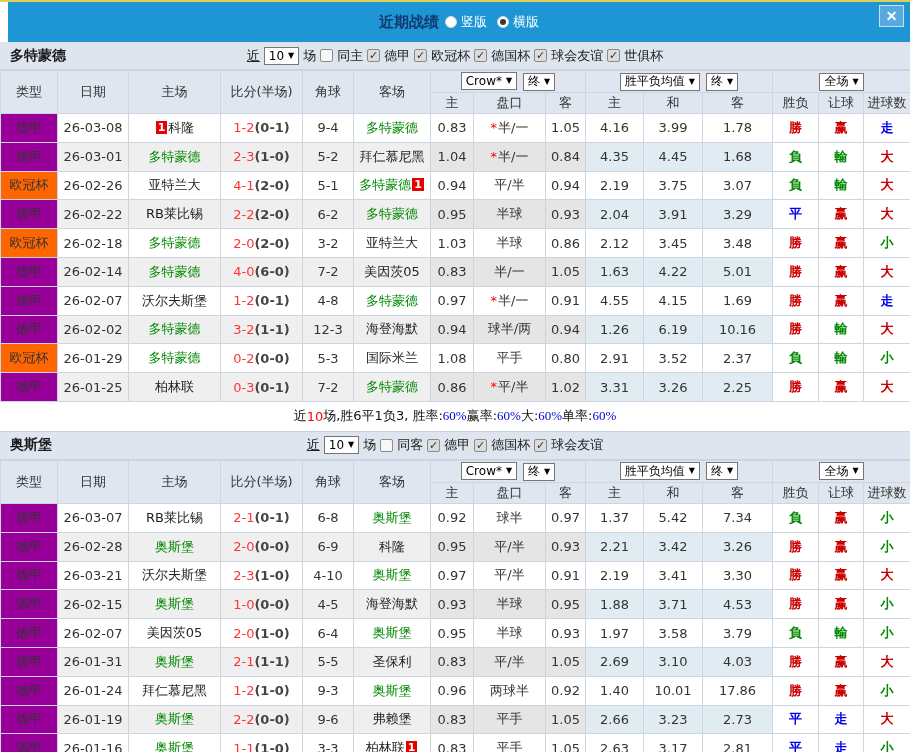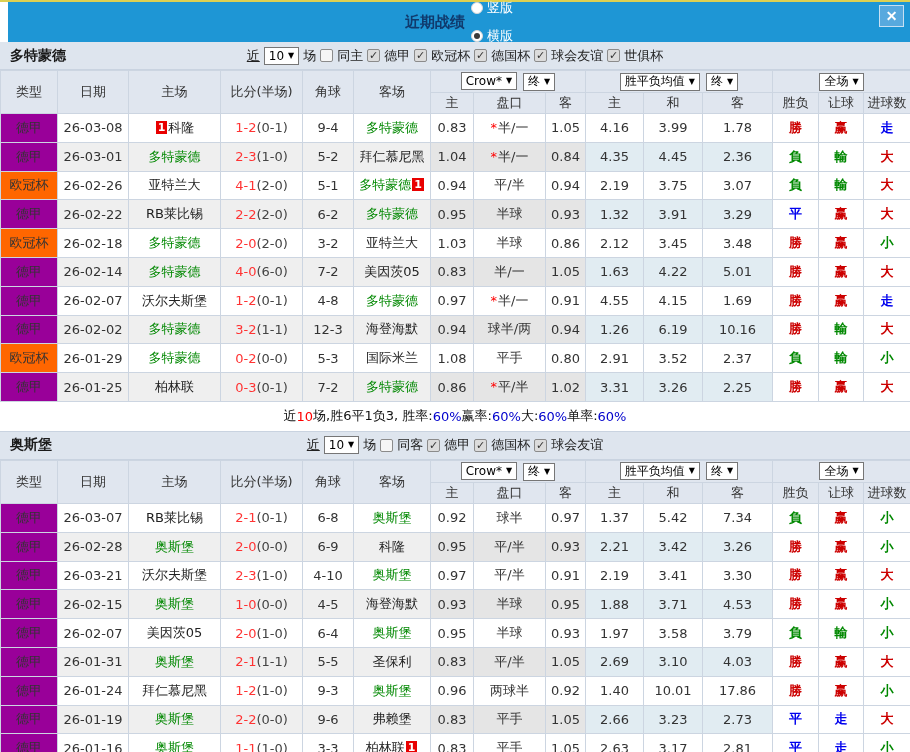--- a/index.html
+++ b/index.html
@@ -1,21 +1,21 @@
 <!DOCTYPE html>
 <html><head>
 <meta charset="utf-8">
 <style>
   html,body{margin:0;padding:0;background:#fff;}
   .window{width:910px;height:752px;position:relative;overflow:hidden;background:#fff;
           font-family:"DejaVu Sans",sans-serif;-webkit-font-smoothing:antialiased;}
   .top-strip{height:2px;background:#ddd052;}
   .titlebar{height:40px;background:#1e96d5;display:flex;align-items:center;justify-content:center;position:relative;margin-left:8px;}
   .title{font-size:15px;font-weight:bold;color:#103a6d;margin-right:6px;}
-  .radio-group{display:inline-flex;align-items:center;gap:10px;flex-direction:column;}
+  .radio-group{display:inline-flex;align-items:center;gap:10px;}
   .radio{display:inline-flex;align-items:center;gap:4px;cursor:pointer;}
   .radio-circle{width:12px;height:12px;border-radius:50%;background:#fff;border:1px solid #d8d8d8;
                 display:inline-flex;align-items:center;justify-content:center;box-sizing:border-box;}
   .radio-dot{width:6px;height:6px;border-radius:50%;background:#3a3a3a;}
   .radio-label{color:#fff;font-size:13px;}
   .close-btn{position:absolute;right:6px;top:3px;width:25px;height:22px;background:#57a9de;
              border:1px solid #c7e0f3;color:#fff;font-size:14px;font-weight:bold;line-height:1;
              cursor:pointer;padding:0;display:flex;align-items:center;justify-content:center;}
   .section-bar{height:27px;background:#dee5ee;border-bottom:1px solid #c9d3e0;position:relative;
                display:flex;align-items:center;}
@@ -40,26 +40,26 @@
   tr.even td.plain,tr.even td.type-wrap{background:#efefef;}
   td.odds{background:#fdf8ef;}  tr.even td.odds{background:#e5e5e5;}
   td.avg{background:#eaf5fa;}   tr.even td.avg{background:#e1ecf2;}
   td.result{background:#fff;font-weight:bold;}
   td.type{color:#fff;font-size:12px;}
   .tname{color:#222;}
   .tname.green{color:#008800;}
   .card{display:inline-block;background:#e80000;color:#fff;font-size:11px;line-height:13px;
         padding:0 2px;margin:0 1px;font-weight:bold;vertical-align:1px;}
   .score-main{color:#ff3333;}
-  .half{color:#444;}
+  .half{color:#444;font-weight:bold;}
   .star{color:#ff0000;margin-right:1px;}
   .res-r{color:#cc0000;} .res-g{color:#008800;} .res-b{color:#0000ee;}
   .summary-bar{height:29px;border-bottom:1px solid #c9d3e0;display:flex;align-items:center;
                justify-content:center;font-size:13px;background:#fff;color:#111;}
-  .sp-k{color:#111;} .sp-r{color:#ff0000;} .sp-b{color:#0000cc;}
+  .sp-k{color:#111;} .sp-r{color:#ff0000;} .sp-b{color:#0000cc;font-family:Liberation Serif, serif;}
 </style>
 </head>
 <body>
 
 <div class="window">
   <div class="top-strip"></div>
   <div class="titlebar">
     <span class="title">近期战绩</span>
     <span class="radio-group">
       <span class="radio">
@@ -181,21 +181,21 @@
             <td class="plain">26-03-01</td>
             <td class="plain "><span class="tname green">多特蒙德</span></td>
             <td class="plain"><span class="score-main">2-3</span><span class="half">(1-0)</span></td>
             <td class="plain">5-2</td>
             <td class="plain "><span class="tname">拜仁慕尼黑</span></td>
             <td class="odds">1.04</td>
             <td class="odds"><span class="star">*</span><span>半/一</span></td>
             <td class="odds">0.84</td>
             <td class="avg">4.35</td>
             <td class="avg">4.45</td>
-            <td class="avg">2.36</td>
+            <td class="avg">1.68</td>
             <td class="result"><span class="res-g">負</span></td>
             <td class="result"><span class="res-g">輸</span></td>
             <td class="result"><span class="res-r">大</span></td>
           </tr>
           <tr class="">
             <td class="type" style="background: rgb(255, 102, 0);">欧冠杯</td>
             <td class="plain">26-02-26</td>
             <td class="plain "><span class="tname">亚特兰大</span></td>
             <td class="plain"><span class="score-main">4-1</span><span class="half">(2-0)</span></td>
             <td class="plain">5-1</td>
@@ -213,21 +213,21 @@
           <tr class="even">
             <td class="type" style="background: rgb(153, 0, 153);">德甲</td>
             <td class="plain">26-02-22</td>
             <td class="plain "><span class="tname">RB莱比锡</span></td>
             <td class="plain"><span class="score-main">2-2</span><span class="half">(2-0)</span></td>
             <td class="plain">6-2</td>
             <td class="plain "><span class="tname green">多特蒙德</span></td>
             <td class="odds">0.95</td>
             <td class="odds"><span>半球</span></td>
             <td class="odds">0.93</td>
-            <td class="avg">1.32</td>
+            <td class="avg">2.04</td>
             <td class="avg">3.91</td>
             <td class="avg">3.29</td>
             <td class="result"><span class="res-b">平</span></td>
             <td class="result"><span class="res-r">赢</span></td>
             <td class="result"><span class="res-r">大</span></td>
           </tr>
           <tr class="">
             <td class="type" style="background: rgb(255, 102, 0);">欧冠杯</td>
             <td class="plain">26-02-18</td>
             <td class="plain "><span class="tname green">多特蒙德</span></td>

